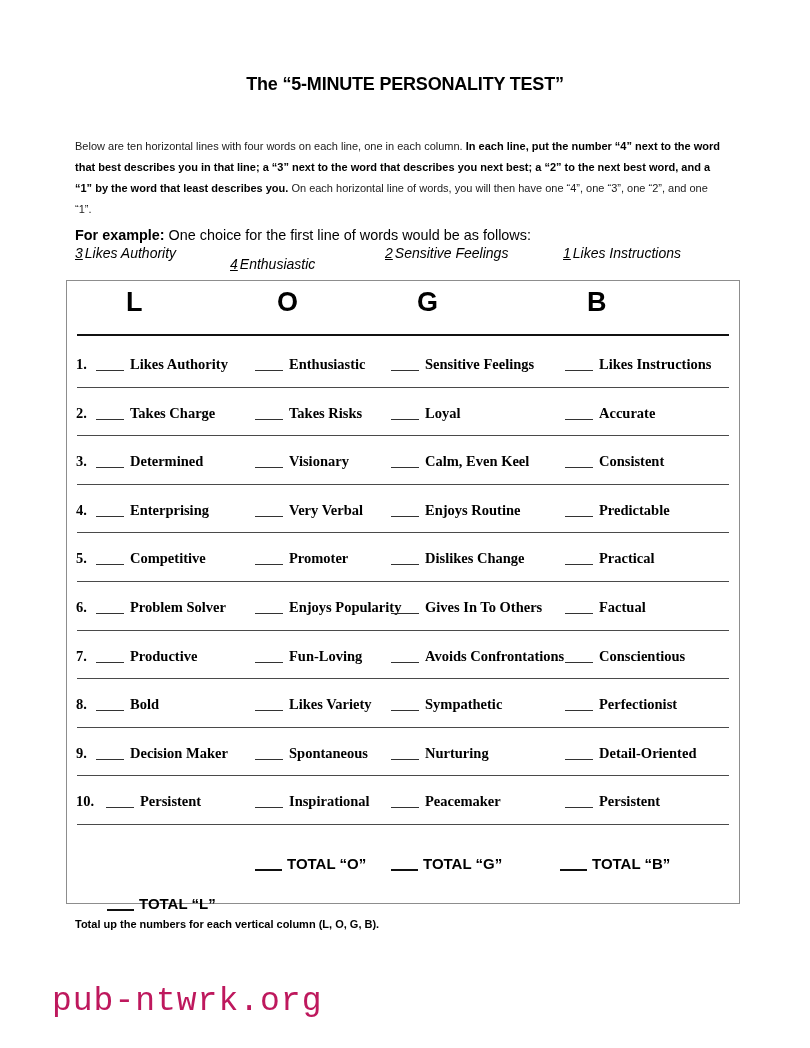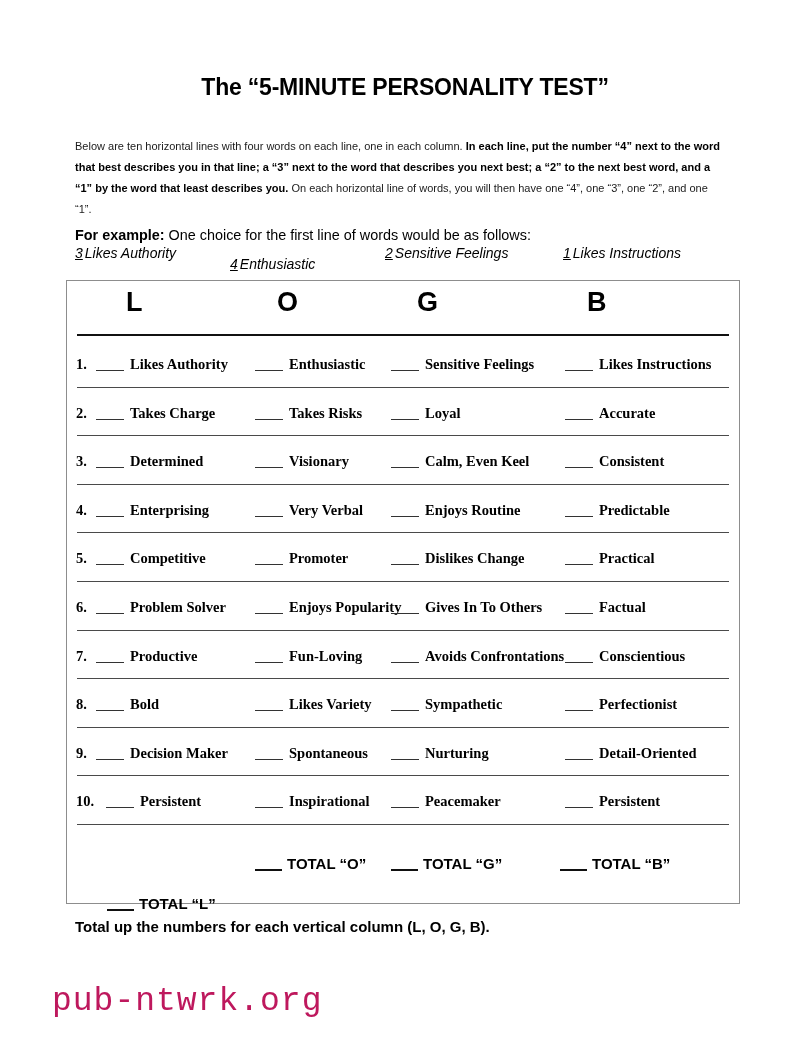--- a/index.html
+++ b/index.html
@@ -25,21 +25,21 @@
 
   
   .doc-title {
     position: absolute;
     left: 0;
     top: 74px;
     width: 810px;
     text-align: center;
     font-family: "Liberation Sans", sans-serif;
     font-weight: bold;
-    font-size: 23px;
+    font-size: 18px;
     letter-spacing: -0.2px;
     color: #000;
   }
 
   
   .intro {
     position: absolute;
     left: 75px;
     top: 136px;
     width: 652px;
@@ -207,21 +207,21 @@
   .t2 { left: 324px; }
   .t3 { left: 493px; }
 
   
   .footer-note {
     position: absolute;
     left: 75px;
     top: 918px;
     font-family: "Liberation Sans", sans-serif;
     font-weight: bold;
-    font-size: 15px;
+    font-size: 11px;
     color: #000;
   }
 
   
   .watermark {
     position: absolute;
     left: 45px;
     top: 983px;
     font-family: "Liberation Mono", monospace;
     font-size: 33px;

